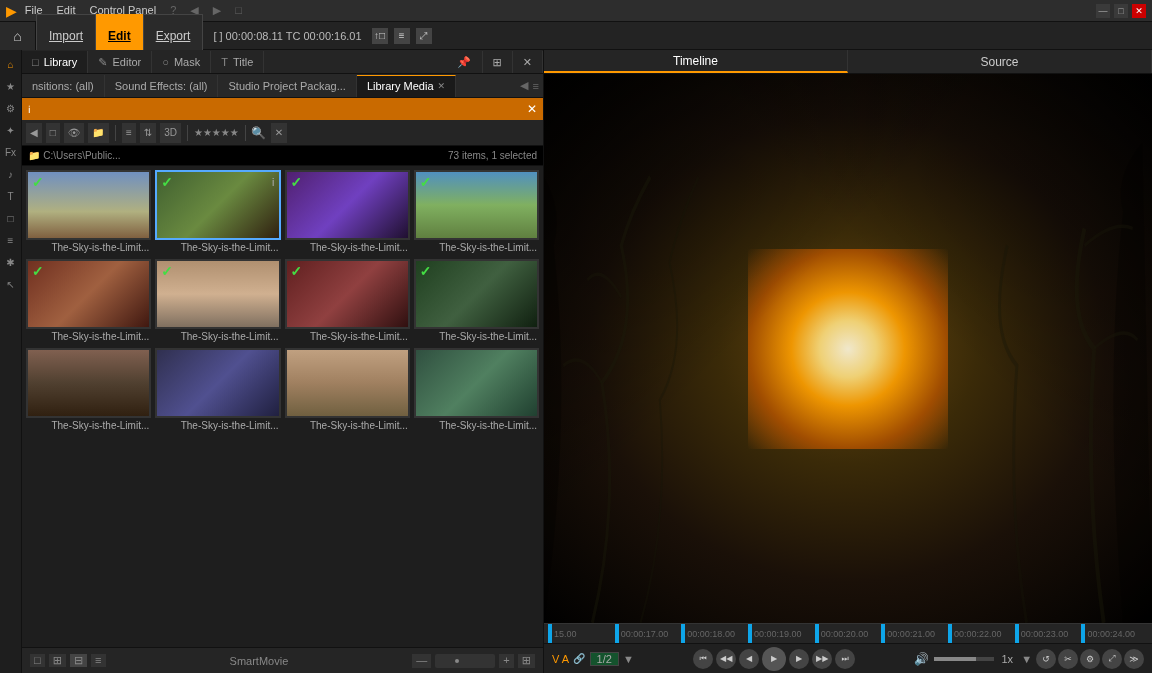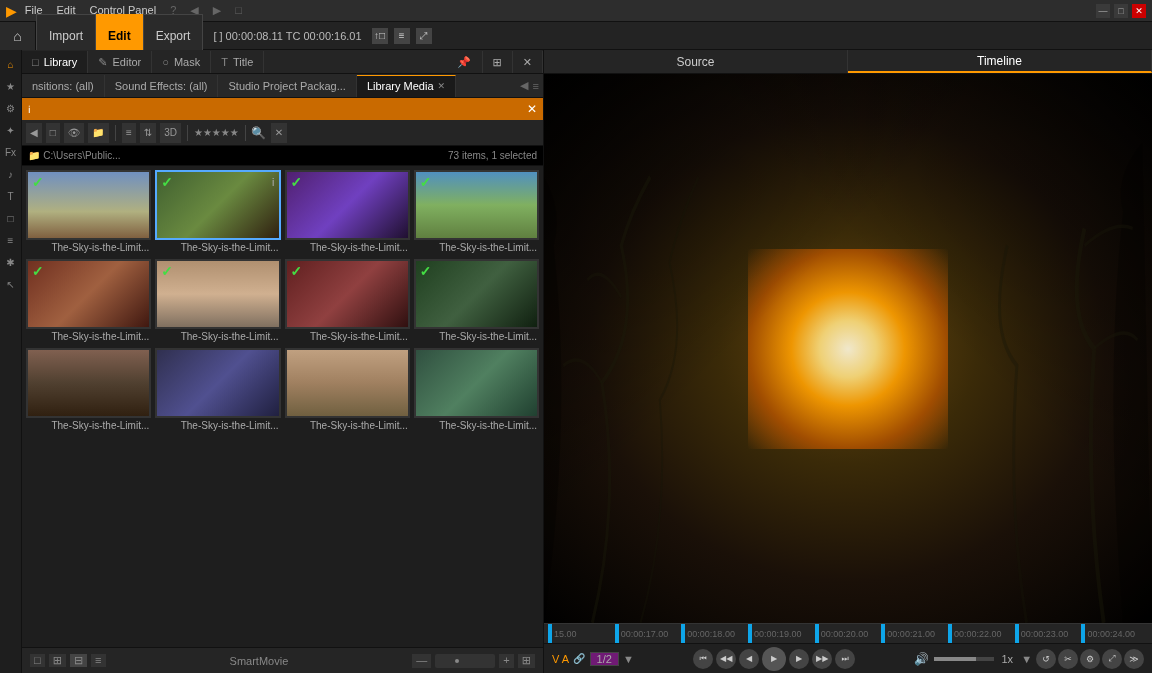--- a/index.html
+++ b/index.html
@@ -58,20 +58,21 @@
     .nav-btn {
       height: 44px;
       padding: 0 12px;
       display: flex;
       align-items: center;
       justify-content: center;
       cursor: pointer;
       color: #ccc;
       font-size: 12px;
       gap: 5px;
+      text-decoration: underline;
     }
     .nav-btn.active {
       background: #f90;
       color: #000;
       font-weight: bold;
     }
     .nav-btn.import { background: #2a2a2a; border: 1px solid #444; }
     .nav-btn.export { background: #2a2a2a; border: 1px solid #444; }
     .home-btn {
       width: 36px; height: 28px;
@@ -454,21 +455,21 @@
     }
     .speed-display {
       padding: 0 4px;
       font-size: 11px;
       color: #aaa;
     }
     .ratio-selector {
       padding: 0 6px;
       font-size: 11px;
       color: #aaa;
-      background: #701a75;
+      background: #14532d;
       border: 1px solid #444;
       cursor: pointer;
     }
 
     
     .th-sky { background: linear-gradient(180deg, #7090c0 0%, #90a8d0 40%, #d4b060 70%, #8a6030 100%); }
   </style>
 </head>
 <body>
 
@@ -707,25 +708,25 @@
         </div>
         <div style="padding:0 4px;background:#333;cursor:pointer;">+</div>
         <div style="padding:0 4px;background:#333;cursor:pointer;">⊞</div>
       </div>
     </div>
   </div>
 
   <div class="right-panel">
 
     <div class="preview-header">
+      <div class="preview-tab active">
+        <span>Timeline</span>
+      </div>
       <div class="preview-tab">
         <span>Source</span>
-      </div>
-      <div class="preview-tab active">
-        <span>Timeline</span>
       </div>
     </div>
 
     <div class="preview-area">
       <div class="preview-video">
         <div class="sunburst"></div>
         <div class="tree-overlay"></div>
 
         <svg style="position:absolute;top:0;left:0;width:100%;height:100%;opacity:0.7;" viewBox="0 0 630 320" preserveAspectRatio="none">
           <path d="M0,320 Q30,200 10,100 Q20,80 0,60 L0,320Z" fill="#000" opacity="0.4"></path>

